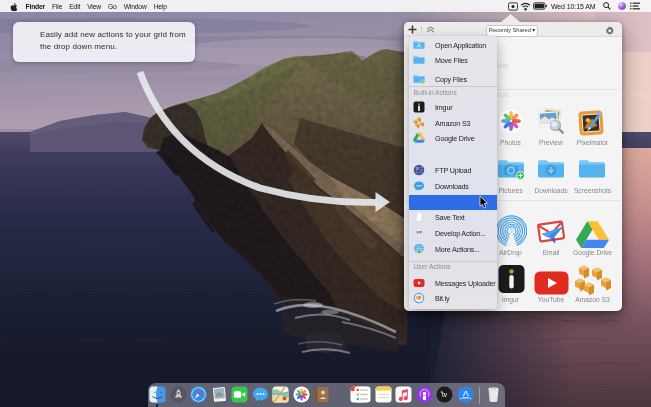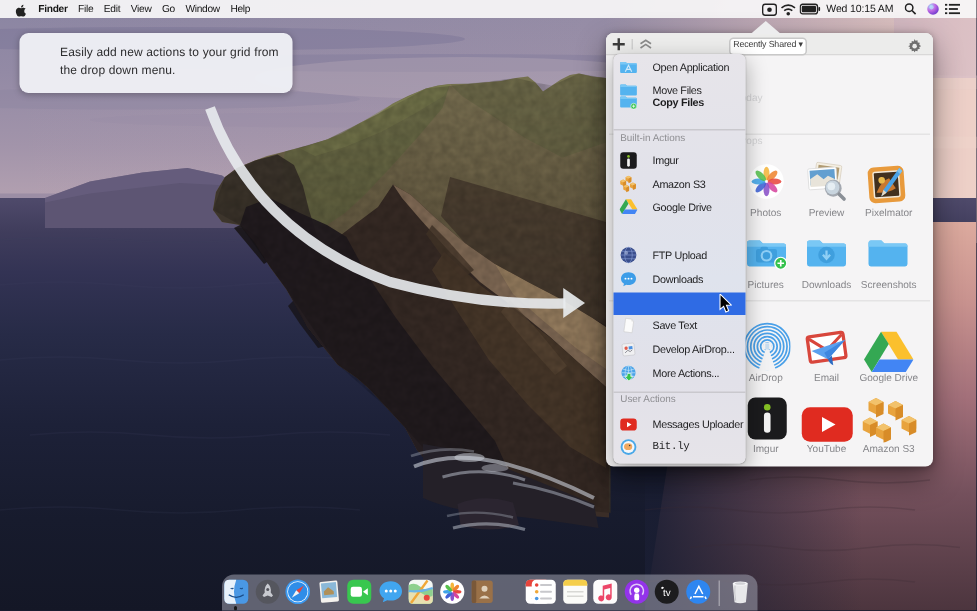--- a/index.html
+++ b/index.html
@@ -396,21 +396,21 @@
       </svg>
       <div class="tx">Open Application</div>
     </div>
 <div class="mrow" style="top:16.7px;">
       <svg class="ic" viewBox="0 0 28 24">
         <path d="M1,5 q0,-1.6 1.6,-1.6 h7 l2,2 h13.8 q1.6,0 1.6,1.6 v12 q0,1.6 -1.6,1.6 H2.6 q-1.6,0 -1.6,-1.6 z" fill="#54b3ef"></path>
         <path d="M1,7.5 h26 v-0.5 q0,-1.6 -1.6,-1.6 H11.6 l-2,-2 h-7 Q1,3.4 1,5 z" fill="#7ac8f5"></path>
       </svg>
       <div class="tx">Move Files</div>
     </div>
-<div class="mrow" style="top:25px;font-weight:bold;">
+<div class="mrow" style="top:36px;">
       <svg class="ic" viewBox="0 0 28 24">
         <path d="M1,5 q0,-1.6 1.6,-1.6 h7 l2,2 h13.8 q1.6,0 1.6,1.6 v12 q0,1.6 -1.6,1.6 H2.6 q-1.6,0 -1.6,-1.6 z" fill="#54b3ef"></path>
         <path d="M1,7.5 h26 v-0.5 q0,-1.6 -1.6,-1.6 H11.6 l-2,-2 h-7 Q1,3.4 1,5 z" fill="#7ac8f5"></path>
         <circle cx="22" cy="18.5" r="4.5" fill="#35c24d" stroke="#fff" stroke-width="0.9"></circle>
         <path d="M22 16 v5 M19.5 18.5 h5" stroke="#fff" stroke-width="1.2"></path>
       </svg>
       <div class="tx">Copy Files</div>
     </div>
 <div class="msep" style="top:50px;"></div>
 <div class="mhead" style="top:53.5px;">Built-in Actions</div>
@@ -486,41 +486,41 @@
     </div>
 <div class="mrow" style="top:189.9px;">
       <svg class="ic" viewBox="0 0 24 24">
         <g transform="rotate(-6 12 12)">
           <rect x="4" y="4" width="16" height="16" rx="2" fill="#f0f0f2" stroke="#c0c0c4" stroke-width="0.7"></rect>
           <circle cx="9" cy="10" r="2.2" fill="#e05a4a"></circle>
           <rect x="12.5" y="8" width="5" height="4" fill="#4a90e0"></rect>
           <path d="M7 16 l4-3 3 2 3-2" stroke="#8a8a90" stroke-width="1.2" fill="none"></path>
         </g>
       </svg>
-      <div class="tx">Develop AirDrop...</div>
+      <div class="tx">Develop Action...</div>
     </div>
 <div class="mrow" style="top:205.7px;">
       <svg class="ic" viewBox="0 0 24 24">
         <circle cx="12" cy="11" r="9.5" fill="#4aa3e8"></circle>
         <path d="M2.5 11 h19 M12 1.5 v19 M4 6 q8,4 16,0 M4 16 q8,-4 16,0" stroke="#bfe2f8" stroke-width="0.9" fill="none"></path>
         <ellipse cx="12" cy="11" rx="4.5" ry="9.5" fill="none" stroke="#bfe2f8" stroke-width="0.9"></ellipse>
         <path d="M10.5 12 l4.5 0 0 4 3 0 -5.5 6 -5.5 -6 3 0 z" fill="#35c24d" stroke="#fff" stroke-width="0.8"></path>
       </svg>
       <div class="tx">More Actions...</div>
     </div>
 <div class="msep" style="top:225px;"></div>
 <div class="mhead" style="top:227.5px;">User Actions</div>
 <div class="mrow" style="top:239.5px;">
       <svg class="ic" viewBox="0 0 24 24">
         <rect x="1" y="4" width="22" height="16" rx="4.5" fill="#e02b20"></rect>
         <path d="M10 8.5 L16 12 L10 15.5 Z" fill="#fff"></path>
       </svg>
       <div class="tx">Messages Uploader</div>
     </div>
-<div class="mrow" style="top:254.9px;font-family:Liberation Mono, monospace;">
+<div class="mrow" style="top:254.9px;">
       <svg class="ic" viewBox="0 0 24 24">
         <circle cx="12" cy="12" r="10.5" fill="#4aa8e8"></circle>
         <circle cx="12" cy="12" r="8" fill="#f4f7fa"></circle>
         <ellipse cx="11.5" cy="11.5" rx="5.5" ry="4.5" fill="#f0a860"></ellipse>
         <circle cx="13.5" cy="10" r="1" fill="#3a3a3a"></circle>
       </svg>
       <div class="tx">Bit.ly</div>
     </div>
 </div>
 

